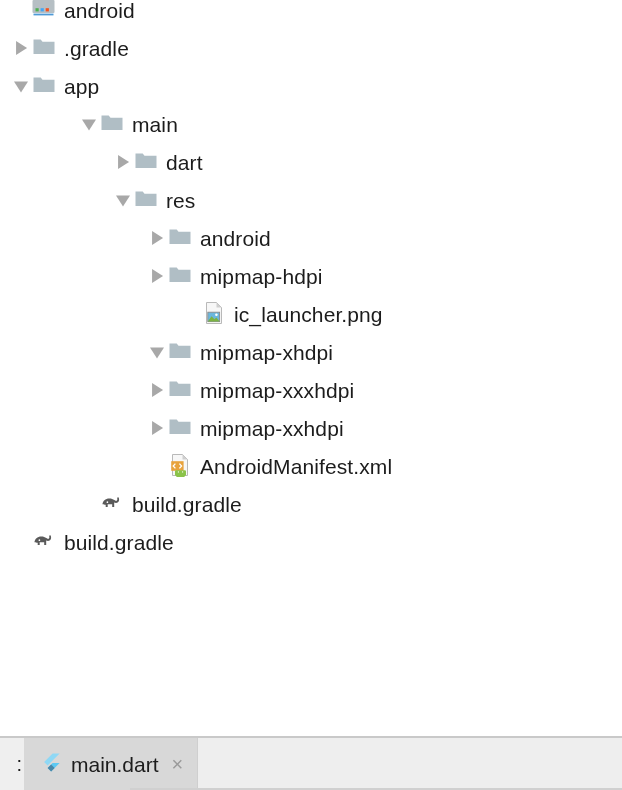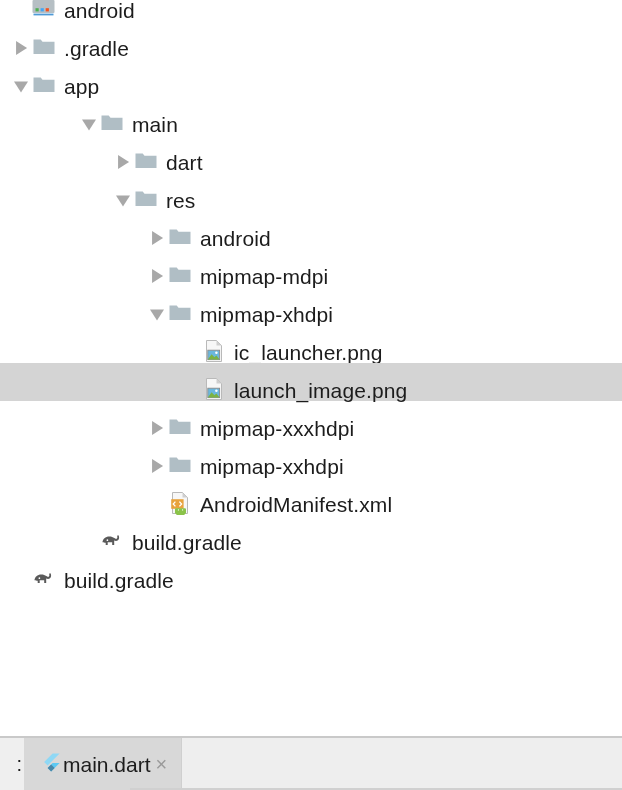--- a/index.html
+++ b/index.html
@@ -105,21 +105,21 @@
     font-size: 20px;
     color: #1c1c1c;
     overflow: hidden;
   }
   .tab {
     flex: 0 0 auto;
     background: #d8d8d8;
     display: flex;
     align-items: center;
     padding: 0 12px 0 14px;
-    gap: 1px;
+    gap: 9px;
     border-right: 1px solid #cfcfcf;
   }
   .tab-icon { width: 24px; height: 24px; flex: 0 0 auto; }
   .tab-icon svg { display: block; }
   .tab-label {
     font-size: 21px;
     color: #1c1c1c;
     line-height: 1;
   }
   .tab-close {
@@ -218,59 +218,45 @@
         <span class="label">android</span>
       </div>
       <div class="row">
         <span class="indent" style="width: 146px;"></span>
         <span class="twisty collapsed"></span>
         <span class="icon">
           <svg viewBox="0 0 24 24">
             <path d="M1.5 4.5 h7.2 l1.8 2.2 h12 v12.3 h-21 Z" fill="#b0bec5"></path>
           </svg>
         </span>
-        <span class="label">mipmap-mdpi</span>
-      </div>
-      <div class="row">
-        <span class="indent" style="width: 146px;"></span>
-        <span class="twisty expanded"></span>
-        <span class="icon">
-          <svg viewBox="0 0 24 24">
-            <path d="M1.5 4.5 h7.2 l1.8 2.2 h12 v12.3 h-21 Z" fill="#b0bec5"></path>
-          </svg>
-        </span>
-        <span class="label">mipmap-xhdpi</span>
+        <span class="label">mipmap-hdpi</span>
       </div>
       <div class="row">
         <span class="indent" style="width: 180px;"></span>
         <span class="twisty none"></span>
         <span class="icon">
           <svg viewBox="0 0 24 24">
             <path d="M4.5 1.5 h10 l5 5 v16 h-15 Z" fill="#f7f7f7" stroke="#b9b9b9" stroke-width="1"></path>
             <path d="M14.5 1.5 l5 5 h-5 Z" fill="#cfcfcf"></path>
             <rect x="5.8" y="11.2" width="11.8" height="9.4" fill="#6bb7dd" stroke="#8a8a8a" stroke-width="0.9"></rect>
             <circle cx="14.4" cy="13.8" r="1.25" fill="#ffffff"></circle>
             <path d="M5.8 20.6 L9.6 15.2 L12.4 18.2 L14.4 16.6 L17.6 20.6 Z" fill="#7cb342"></path>
           </svg>
         </span>
         <span class="label">ic_launcher.png</span>
       </div>
-      <div class="row selected">
-        <span class="indent" style="width: 180px;"></span>
-        <span class="twisty none"></span>
-        <span class="icon">
-          <svg viewBox="0 0 24 24">
-            <path d="M4.5 1.5 h10 l5 5 v16 h-15 Z" fill="#f7f7f7" stroke="#b9b9b9" stroke-width="1"></path>
-            <path d="M14.5 1.5 l5 5 h-5 Z" fill="#cfcfcf"></path>
-            <rect x="5.8" y="11.2" width="11.8" height="9.4" fill="#6bb7dd" stroke="#8a8a8a" stroke-width="0.9"></rect>
-            <circle cx="14.4" cy="13.8" r="1.25" fill="#ffffff"></circle>
-            <path d="M5.8 20.6 L9.6 15.2 L12.4 18.2 L14.4 16.6 L17.6 20.6 Z" fill="#7cb342"></path>
-          </svg>
-        </span>
-        <span class="label">launch_image.png</span>
+      <div class="row">
+        <span class="indent" style="width: 146px;"></span>
+        <span class="twisty expanded"></span>
+        <span class="icon">
+          <svg viewBox="0 0 24 24">
+            <path d="M1.5 4.5 h7.2 l1.8 2.2 h12 v12.3 h-21 Z" fill="#b0bec5"></path>
+          </svg>
+        </span>
+        <span class="label">mipmap-xhdpi</span>
       </div>
       <div class="row">
         <span class="indent" style="width: 146px;"></span>
         <span class="twisty collapsed"></span>
         <span class="icon">
           <svg viewBox="0 0 24 24">
             <path d="M1.5 4.5 h7.2 l1.8 2.2 h12 v12.3 h-21 Z" fill="#b0bec5"></path>
           </svg>
         </span>
         <span class="label">mipmap-xxxhdpi</span>

